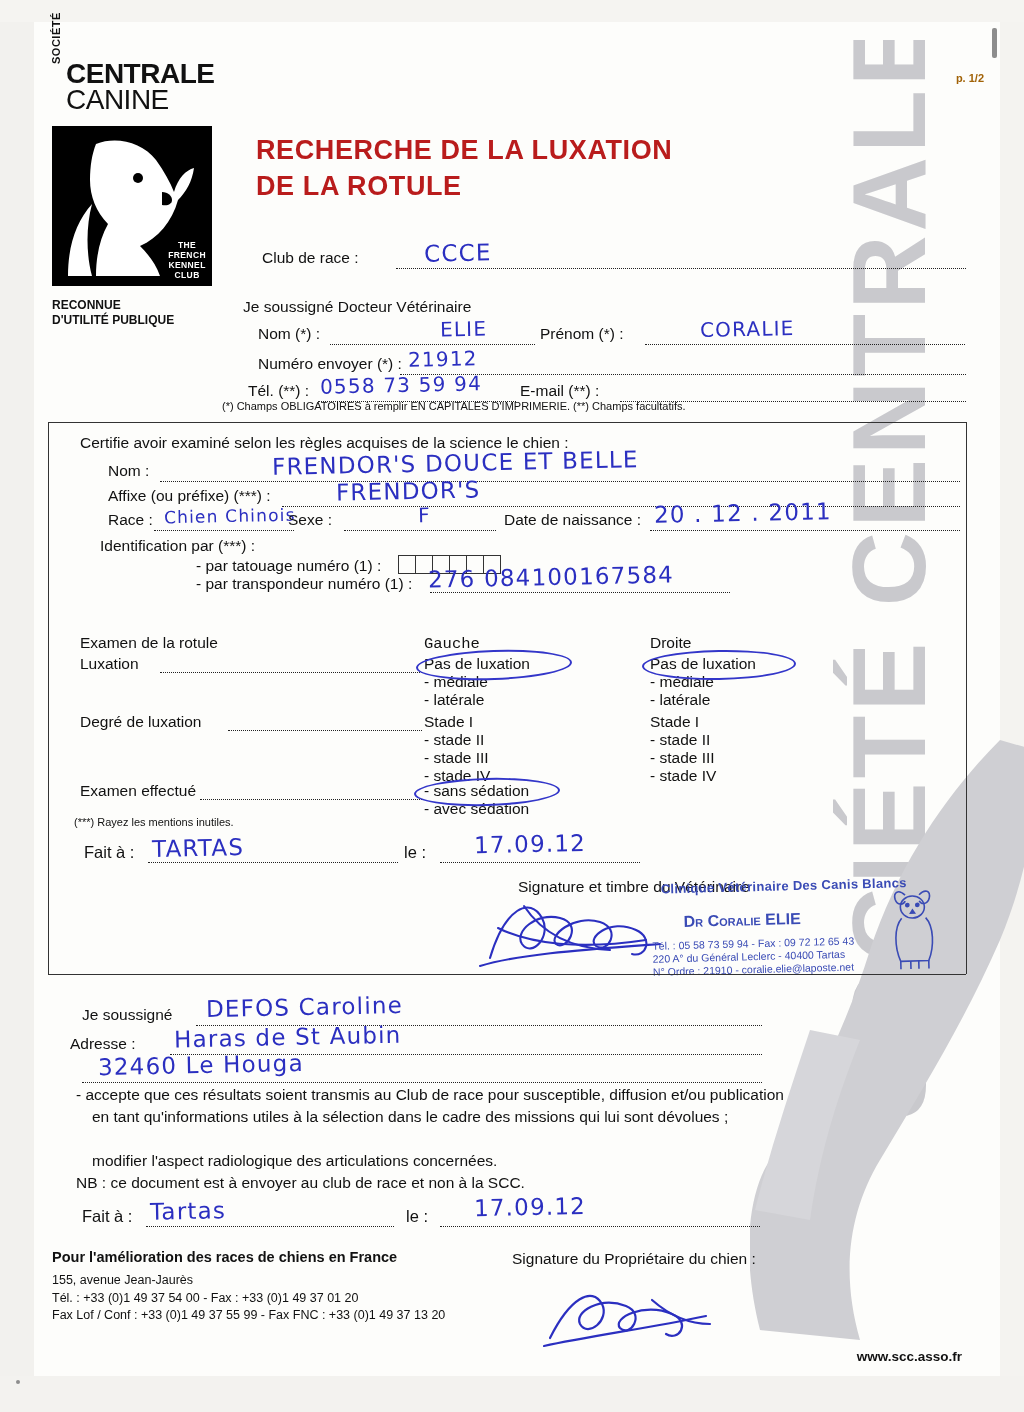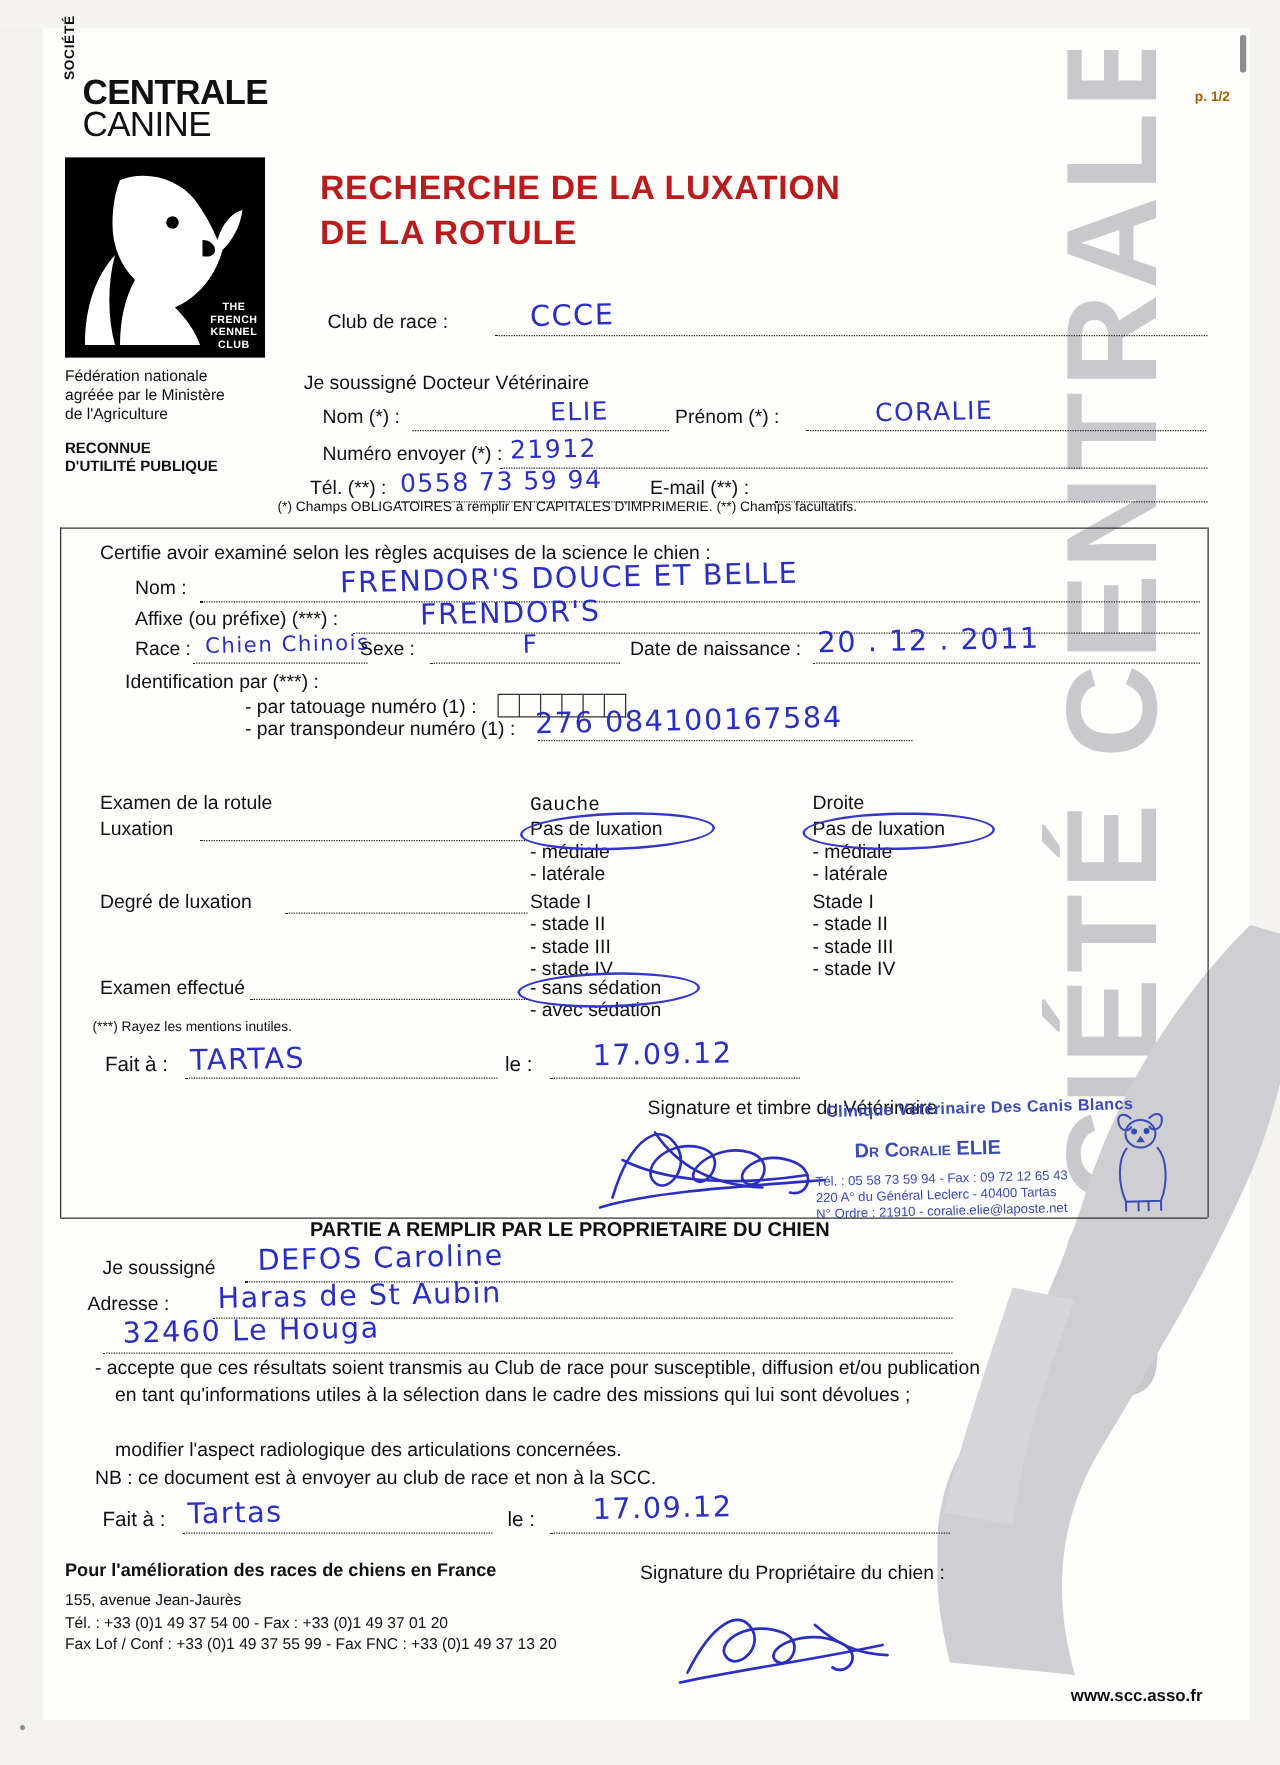--- a/index.html
+++ b/index.html
@@ -324,23 +324,20 @@
         <path d="M110 66 C116 66 120 70 120 74 C120 78 116 80 110 79 Z" fill="#000"></path>
         <path d="M16 150 C16 120 24 96 40 78 C34 100 34 128 40 150 Z" fill="#ffffff"></path>
       </svg>
       <div class="logo-fkc">
         <div>THE</div>
         <div>FRENCH</div>
         <div>KENNEL</div>
         <div>CLUB</div>
       </div>
     </div>
-    <div class="fed-text" style="white-space:pre-line;">Fédération nationale
-agréée par le Ministère
-de l'Agriculture</div>
     <div class="reconnue">
       <div>RECONNUE</div>
       <div>D'UTILITÉ PUBLIQUE</div>
     </div>
   </div>
 
   <div class="page-num">p. 1/2</div>
   <div class="doc-title">
     <div>RECHERCHE DE LA LUXATION</div>
     <div>DE LA ROTULE</div>
@@ -489,21 +486,20 @@
         <circle cx="22" cy="20" r="1.6" fill="#3a4bb5"></circle>
         <circle cx="32" cy="20" r="1.6" fill="#3a4bb5"></circle>
         <path d="M27 25 l-2 3 h4 z" fill="#3a4bb5"></path>
         <path d="M16 33 C8 42 8 62 14 76 L42 76 C48 62 48 42 40 33"></path>
         <path d="M14 76 l0 8 M24 76 l0 8 M32 76 l0 8 M42 76 l0 8"></path>
       </g>
     </svg>
   </div>
 
   <div class="hline" style="left:48px; top:974px; width:918px;"></div>
-  <div class="t" style="left:248px; top:976px; font-weight:bold; font-size:16px;">PARTIE A REMPLIR PAR LE PROPRIETAIRE DU CHIEN</div>
 
   <div class="t" style="left:82px; top:1006px;">Je soussigné</div>
   <div class="dots" style="left:196px; top:1025px; width:566px;"></div>
   <div class="hw big" style="left:206px; top:994px;">DEFOS Caroline</div>
 
   <div class="t" style="left:70px; top:1035px;">Adresse :</div>
   <div class="dots" style="left:170px; top:1054px; width:592px;"></div>
   <div class="hw big" style="left:174px; top:1024px;">Haras de St Aubin</div>
 
   <div class="dots" style="left:82px; top:1082px; width:680px;"></div>

